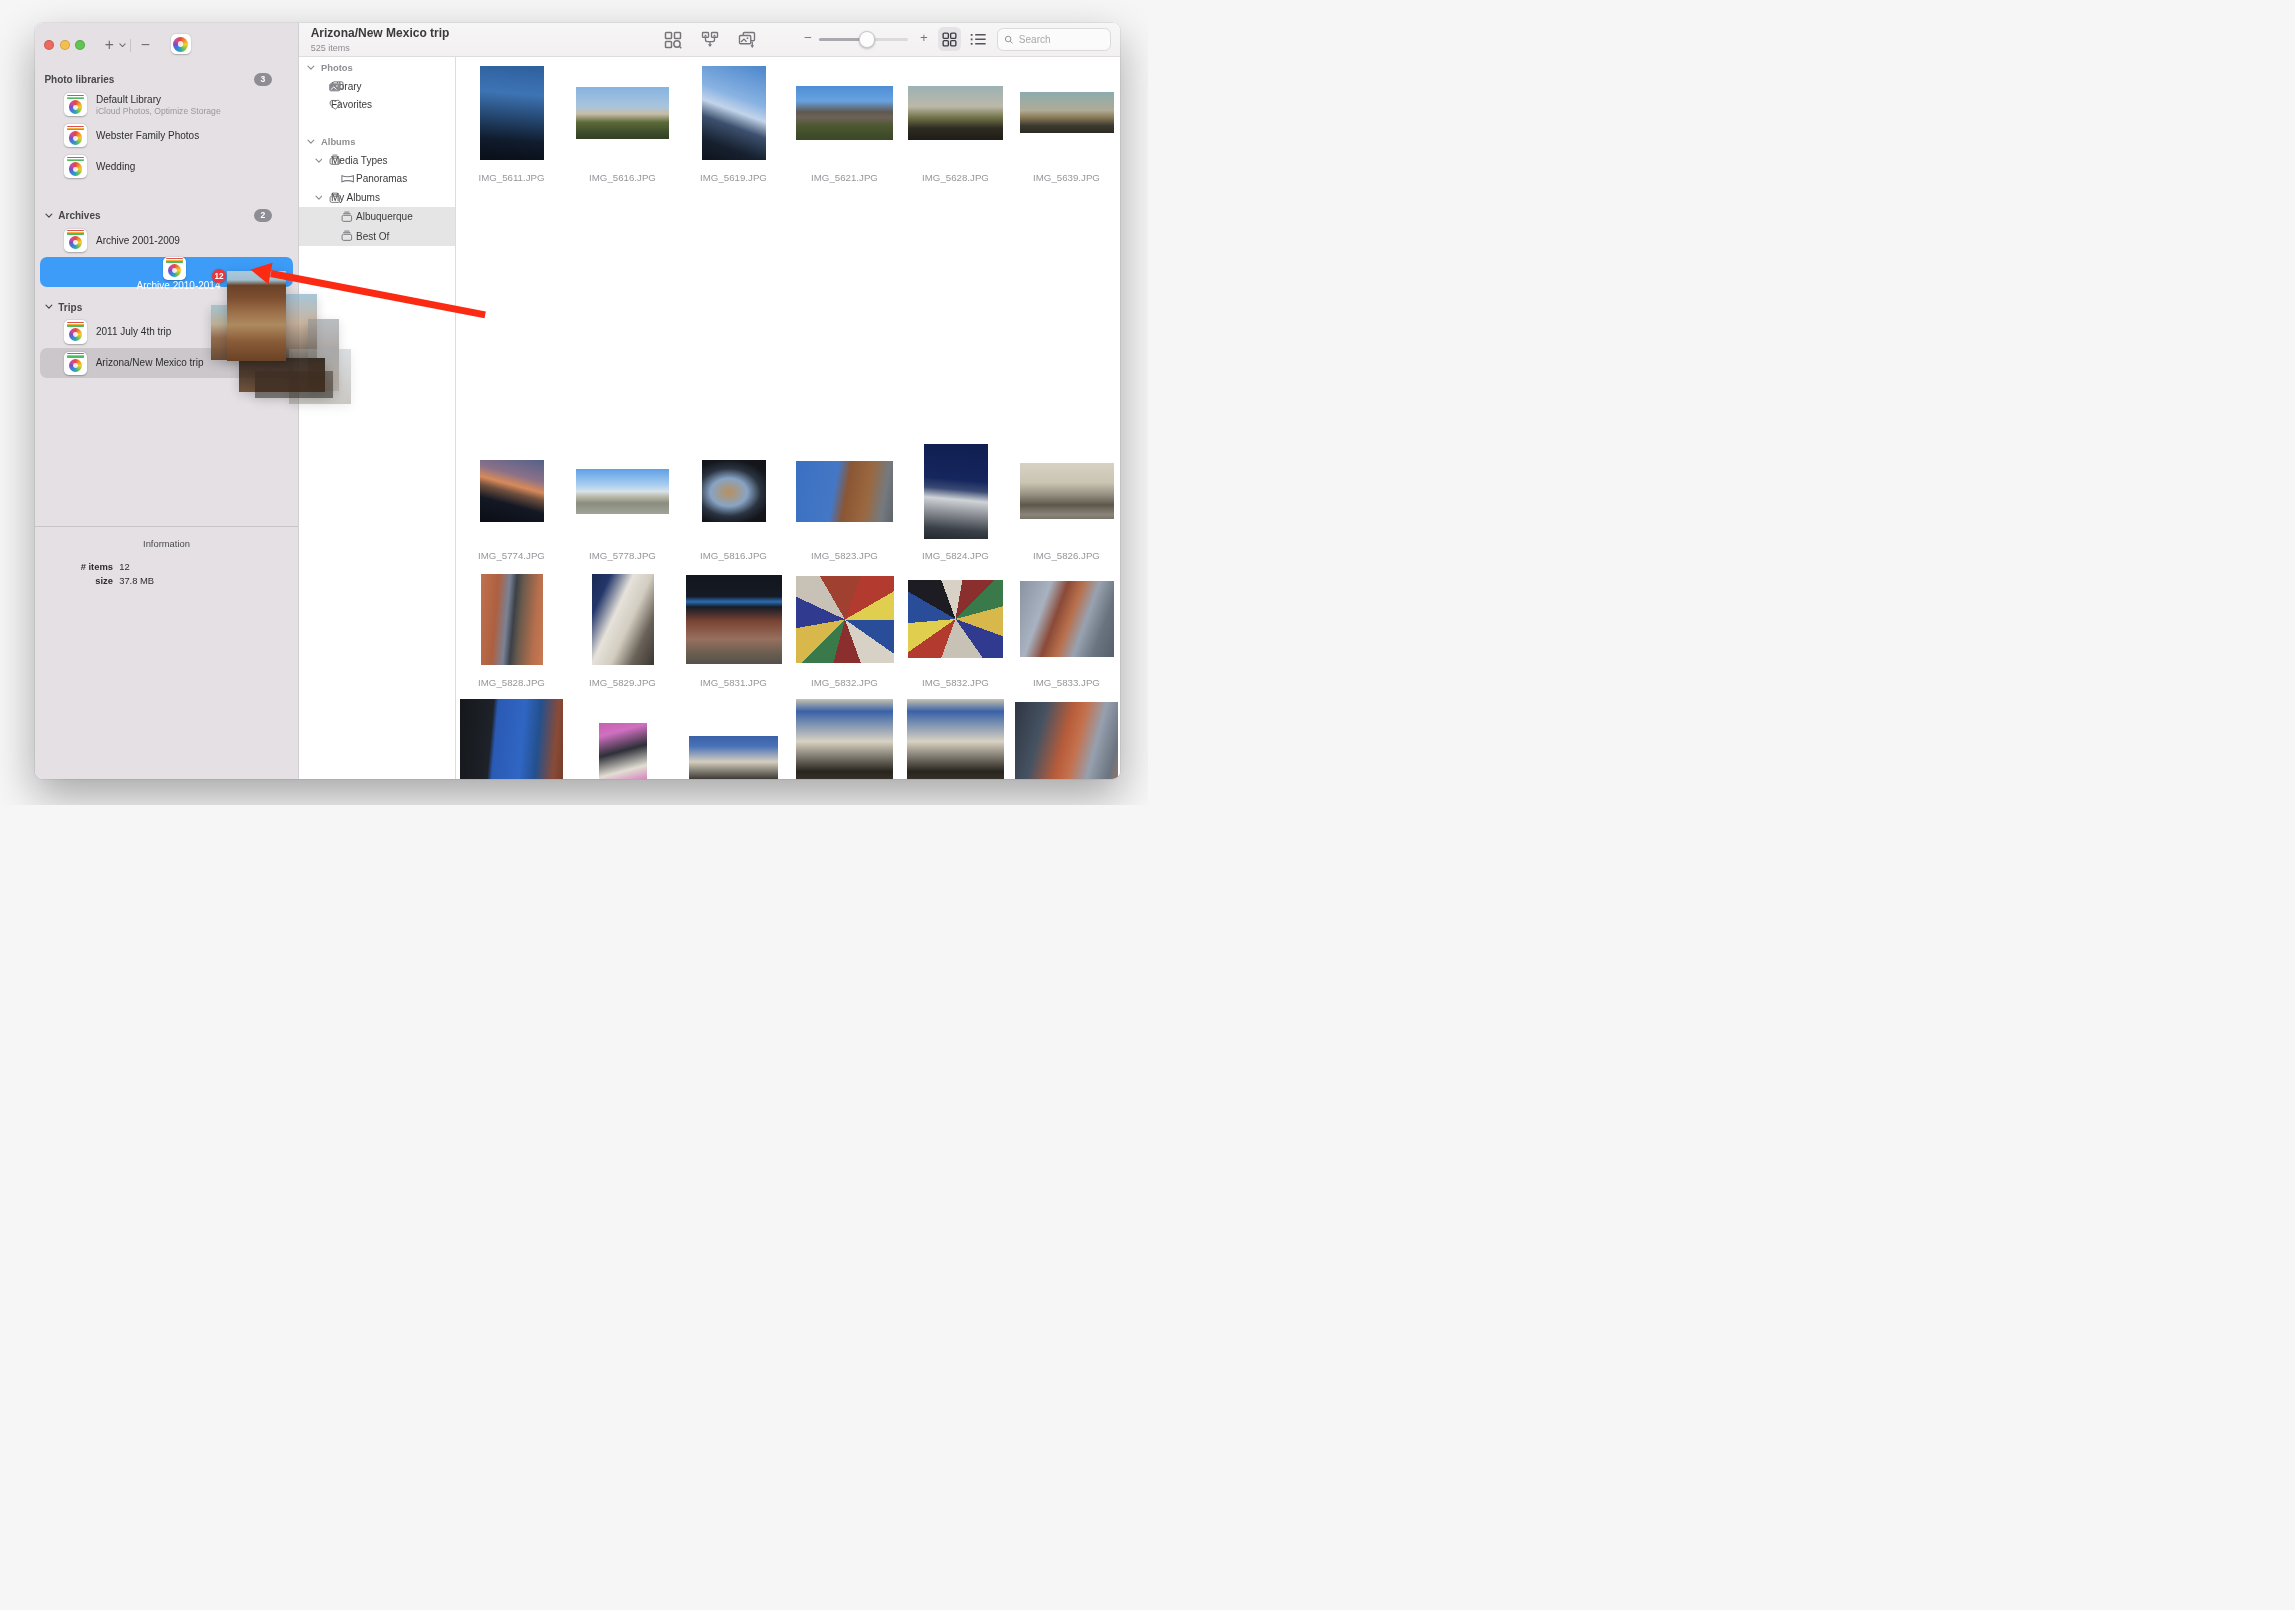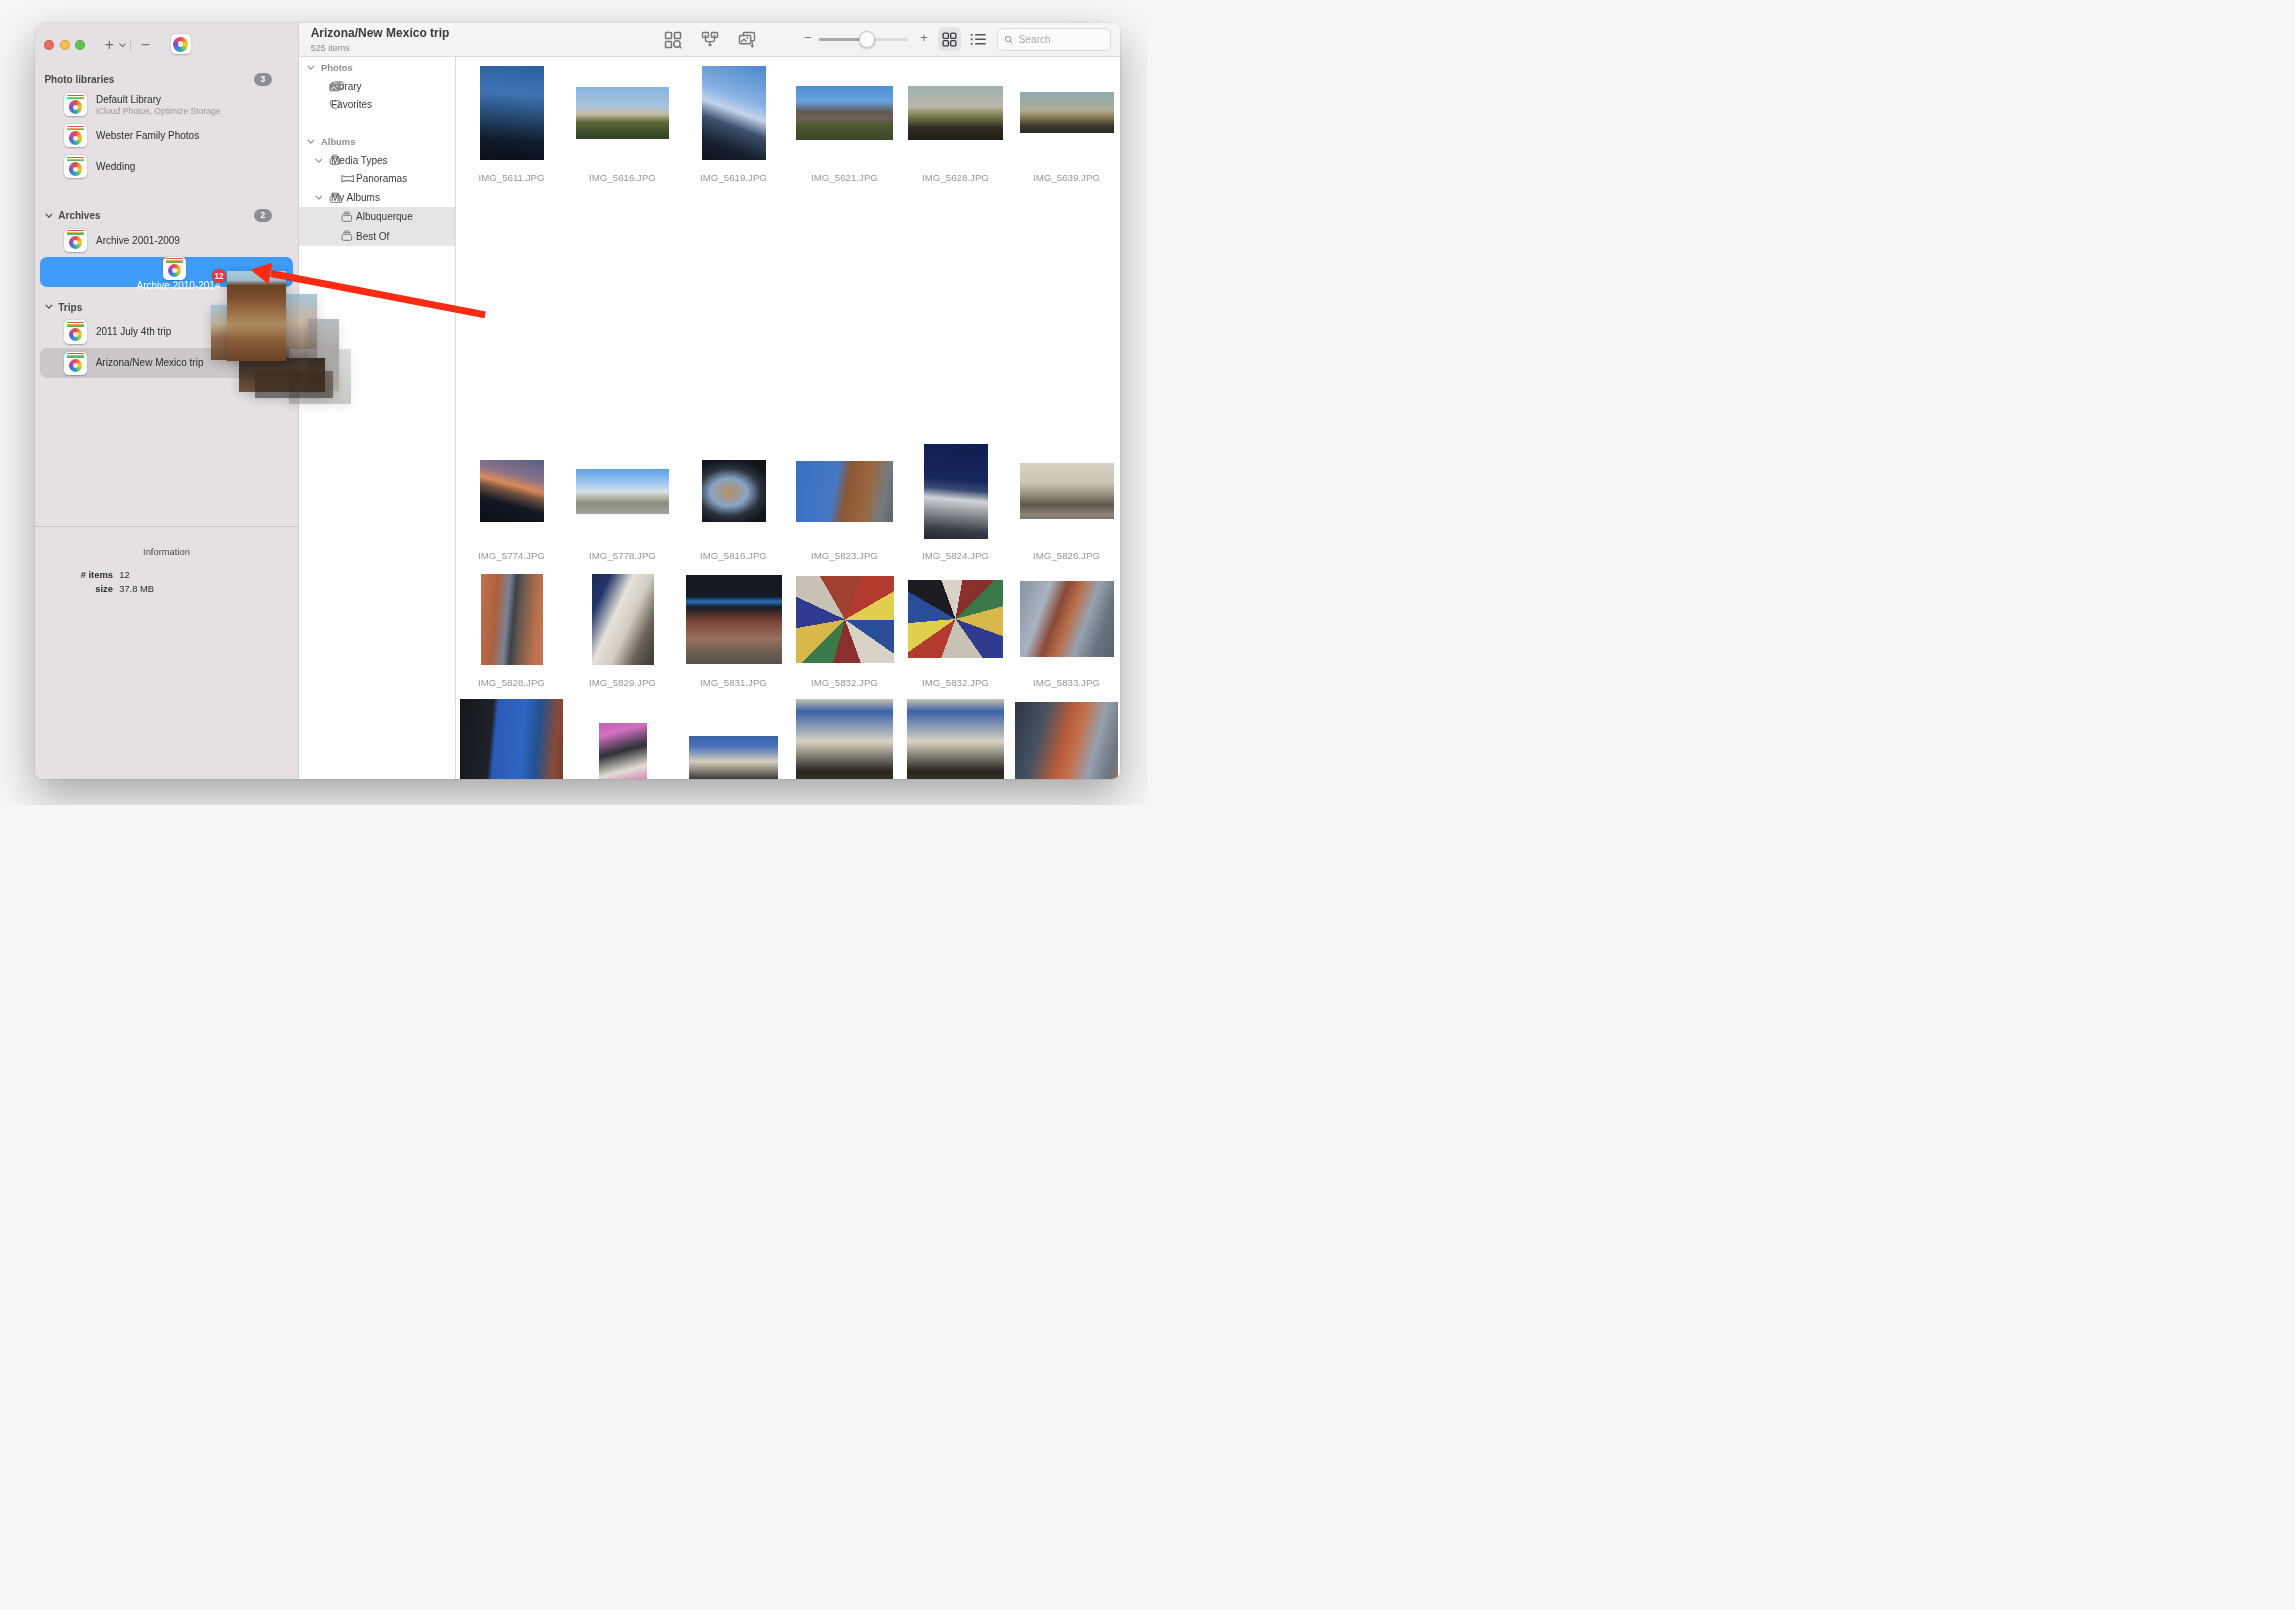--- a/index.html
+++ b/index.html
@@ -49,21 +49,21 @@
   .lib-icon { width:23.4px; height:23.4px; flex:0 0 23.4px; background:#fff; border-radius:4.7px;
     box-shadow:0 0.8px 1.6px rgba(0,0,0,.28); margin-right:8.6px; position:relative;
     display:flex; align-items:flex-end; justify-content:center; }
   .lib-stripes { position:absolute; top:1.6px; left:3.1px; right:3.1px; height:4.7px;
     background:linear-gradient(180deg,#e05252 0 1.3px,#fff 1.3px 1.9px,#f0b040 1.9px 3px,#fff 3px 3.4px,#4dbb5f 3.4px 4.7px); border-radius:0.8px; }
   .lib-icon .flower { width:13.3px; height:13.3px; margin-bottom:2.7px; }
   .sb-title { font-size:10px; color:#2d2d30; line-height:11.7px; }
   .sb-sub { font-size:8.6px; color:#9a979b; line-height:10px; margin-top:0.8px; }
 
   .info-panel { position:absolute; left:0; right:0; top:503px; border-top:0.8px solid #c8c5c8;
-    padding-top:19px; }
+    padding-top:11px; }
   .info-title { text-align:center; font-size:9.4px; color:#4a4a4c; }
   .info-rows { margin-top:11px; }
   .info-row { display:flex; font-size:9.4px; line-height:14px; color:#2d2d30; }
   .info-label { width:78px; text-align:right; font-weight:700; }
   .info-value { margin-left:6.2px; }
 
   
   .right-area { flex:1; display:flex; flex-direction:column; height:100%; background:#fff; }
   .toolbar { position:relative; height:34px; flex:0 0 34px;
     background:linear-gradient(180deg,#f7f6f6,#f2f0f1); border-bottom:0.8px solid #dedcdd; }

